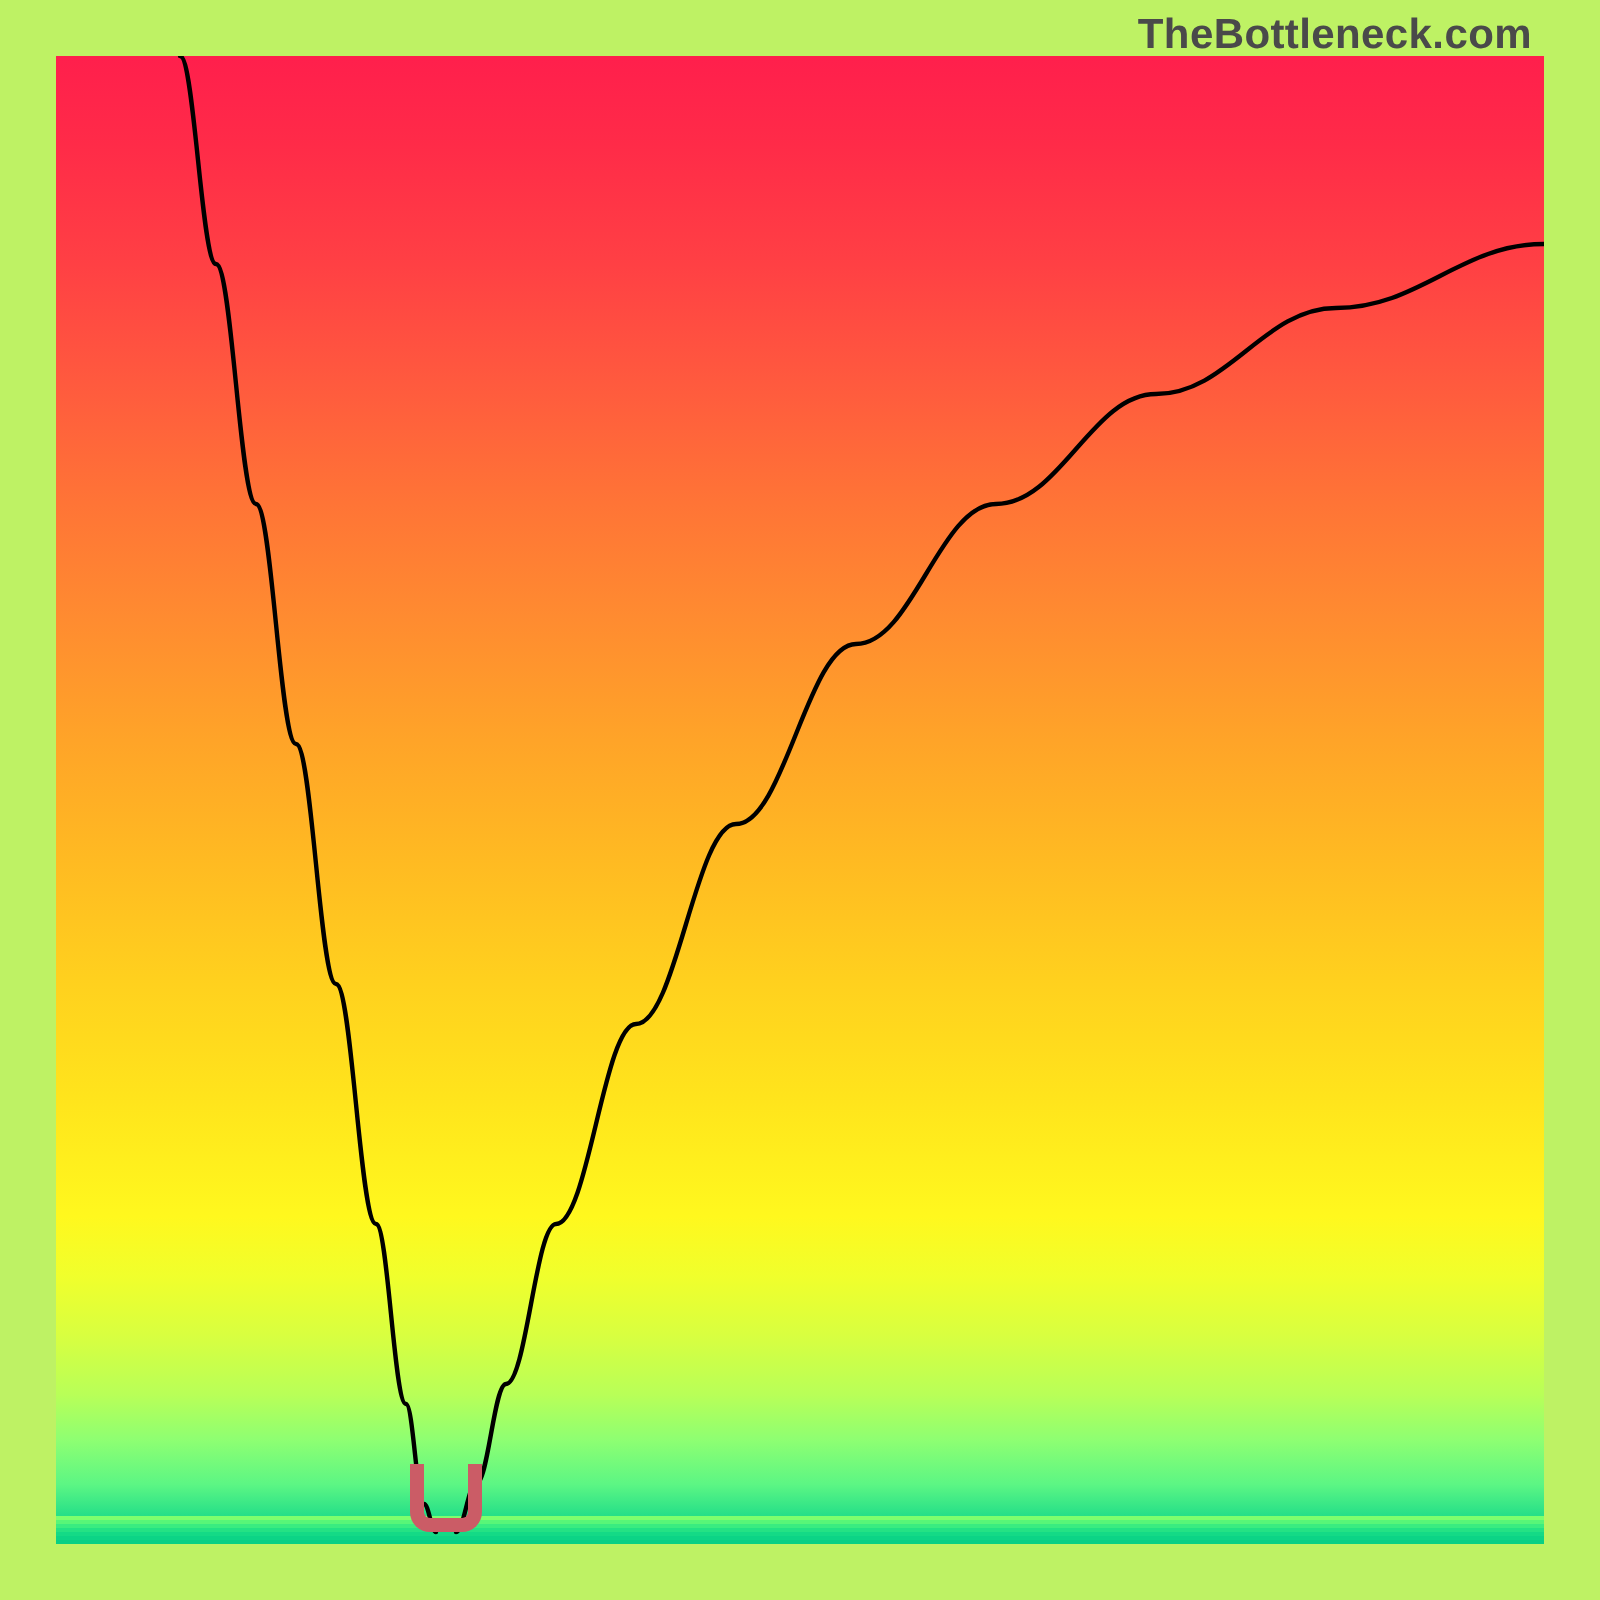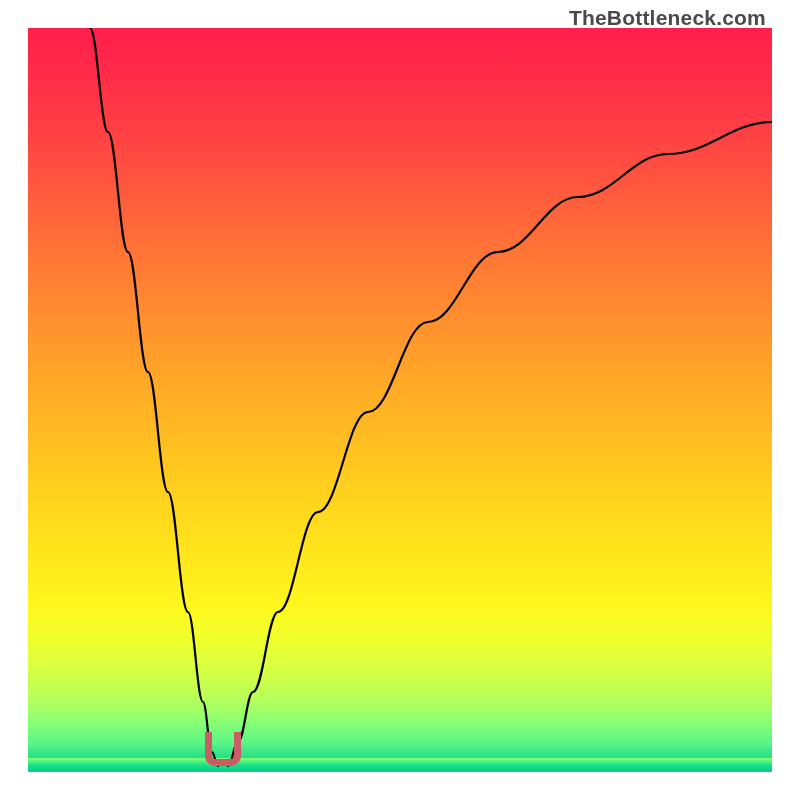--- a/index.html
+++ b/index.html
@@ -1,16 +1,16 @@
 <!DOCTYPE html>
 <html><head>
 <meta charset="utf-8">
 <style>
   html,body{margin:0;padding:0;width:800px;height:800px;overflow:hidden;background:#000;font-family:Arial,Helvetica,sans-serif;}
-  .frame{position:absolute;left:0;top:0;width:800px;height:800px;background:#ffffff;}
+  .frame{position:absolute;left:0;top:0;width:800px;height:800px;background:#bef264;}
   .plot{position:absolute;left:28px;top:28px;width:744px;height:744px;overflow:hidden;}
   .gradient{position:absolute;left:0;top:0;width:100%;height:100%;
     background:linear-gradient(to bottom,
       #ff1f4c 0%,
       #ff2b48 6%,
       #ff4044 14%,
       #ff5a3e 22%,
       #ff7436 30%,
       #ff8c30 38%,
       #ffa428 46%,

